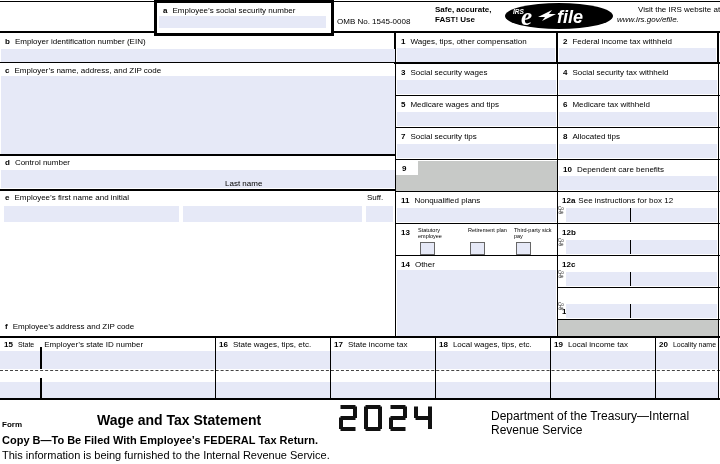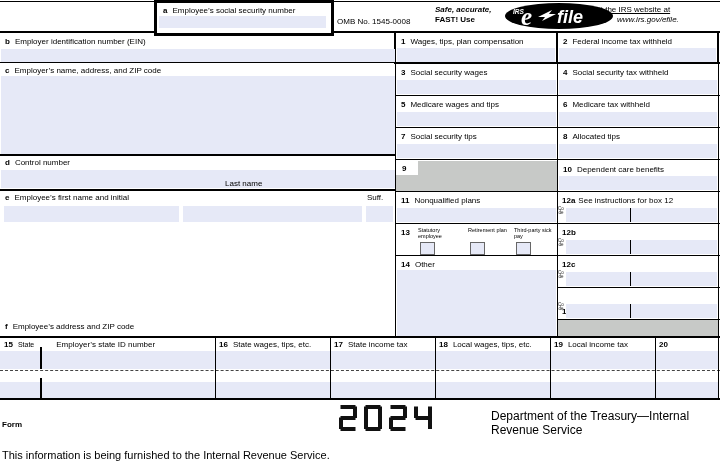--- a/index.html
+++ b/index.html
@@ -6,22 +6,22 @@
   .form{position:relative;width:720px;height:464px;background:#fff;overflow:hidden;
         font-family:"Liberation Sans","DejaVu Sans",sans-serif;color:#000;}
   .hl{position:absolute;background:#000;height:1px;}
   .vl{position:absolute;background:#000;width:1px;}
   .dashed{position:absolute;height:0;border-top:1px dashed #444;background:none;}
   .strip{position:absolute;background:#e6e9f7;}
   .gray{position:absolute;background:#c7c9c7;}
   .lbl{position:absolute;font-size:8px;line-height:9px;white-space:nowrap;display:flex;}
   .lbl .b{font-weight:bold;}
   .lbl .t{margin-left:5px;}
-  .lbl .t2{margin-left:22px;}
-  .sm{font-size:7px;flex-direction:column;}
+  .lbl .t2{margin-left:10px;}
+  .sm{font-size:7px;}
   .vcode{position:absolute;font-size:4.5px;line-height:3.9px;width:6px;text-align:center;
          word-break:break-all;white-space:normal;letter-spacing:0;color:#222;}
   .chklbl{position:absolute;font-size:5.5px;line-height:5.5px;width:42px;white-space:normal;}
   .chk{position:absolute;width:13px;height:11px;background:#e6e9f7;border:1px solid #666;}
   .boxa{position:absolute;left:154px;top:0;width:174px;height:30px;border:3px solid #000;background:#fff;}
   .ftitle{position:absolute;font-weight:bold;}
   .efile-svg{position:absolute;left:504px;top:2px;}
   .year-svg{position:absolute;left:339px;top:405px;}
   .dept{position:absolute;font-size:12px;}
   .ital{font-style:italic;font-weight:normal;}
@@ -64,32 +64,32 @@
   <div class="boxa">
     <div class="lbl" style="left:6px;top:3px;">
       <span class="b">a</span>
       <span class="t">Employee’s social security number</span>
     </div>
     <div class="strip" style="left:2px;top:13px;width:167px;height:12px;"></div>
   </div>
   <div class="lbl" style="left:337px;top:17px;justify-content:flex-end;">
     <span>OMB No. 1545-0008</span>
   </div>
-  <div class="lbl b" style="left:435px;top:5px;font-weight:bold;font-style:italic;">Safe, accurate,</div>
+  <div class="lbl b" style="left:435px;top:5px;font-weight:bold;">Safe, accurate,</div>
   <div class="lbl b" style="left:435px;top:15px;font-weight:bold;">FAST! Use</div>
 
   <svg class="efile-svg" width="110" height="28" viewBox="0 0 110 28">
     <ellipse cx="55" cy="14" rx="54" ry="13" fill="#000"></ellipse>
     <text x="9" y="12" fill="#fff" font-size="6.5" font-style="italic" font-weight="bold" font-family="Liberation Sans, sans-serif">IRS</text>
     <text x="17" y="23" fill="#fff" font-size="25" font-style="italic" font-weight="bold" font-family="Liberation Serif, serif">e</text>
     <polygon points="34,15 48,8 45,12 52,12 38,19 41,15" fill="#fff"></polygon>
     <text x="53" y="21" fill="#fff" font-size="18" font-style="italic" font-weight="bold" font-family="Liberation Sans, sans-serif">file</text>
   </svg>
 
-  <div class="lbl" style="left:588px;top:5px;text-decoration:underline;">Visit the IRS website at</div>
+  <div class="lbl" style="left:638px;top:5px;">Visit the IRS website at</div>
   <div class="lbl ital" style="left:617px;top:15px;">www.irs.gov/efile.</div>
 
   <div class="lbl" style="left:5px;top:37px;">
     <span class="b">b</span>
     <span class="t">Employer identification number (EIN)</span>
   </div>
   <div class="strip" style="left:1px;top:49px;width:394px;height:13px;"></div>
 
   <div class="lbl" style="left:5px;top:66px;">
     <span class="b">c</span>
@@ -113,21 +113,21 @@
   <div class="strip" style="left:183px;top:206px;width:179px;height:16px;"></div>
   <div class="strip" style="left:366px;top:206px;width:27px;height:16px;"></div>
 
   <div class="lbl" style="left:5px;top:322px;">
     <span class="b">f</span>
     <span class="t">Employee’s address and ZIP code</span>
   </div>
 
   <div class="lbl" style="left:401px;top:37px;">
     <span class="b">1</span>
-    <span class="t">Wages, tips, plan compensation</span>
+    <span class="t">Wages, tips, other compensation</span>
   </div>
   <div class="strip" style="left:397px;top:48px;width:158px;height:14px;"></div>
   <div class="lbl" style="left:563px;top:37px;">
     <span class="b">2</span>
     <span class="t">Federal income tax withheld</span>
   </div>
   <div class="strip" style="left:559px;top:48px;width:157px;height:14px;"></div>
 
   <div class="lbl" style="left:401px;top:68px;">
     <span class="b">3</span>
@@ -263,20 +263,21 @@
   <div class="strip" style="left:216px;top:382px;width:114px;height:16px;"></div>
   <div class="strip" style="left:331px;top:382px;width:104px;height:16px;"></div>
   <div class="strip" style="left:436px;top:382px;width:114px;height:16px;"></div>
   <div class="strip" style="left:551px;top:382px;width:104px;height:16px;"></div>
   <div class="strip" style="left:656px;top:382px;width:62px;height:16px;"></div>
 
   <div class="vl" style="left:40px;top:347px;width:2px;height:22px;"></div>
   <div class="vl" style="left:40px;top:378px;width:2px;height:20px;"></div>
 
   <div class="lbl b" style="left:2px;top:420px;font-weight:bold;">Form</div>
+  <div class="ftitle" style="left:97px;top:412px;font-size:14px;">Wage and Tax Statement</div>
 
   <svg class="year-svg" width="94" height="28" viewBox="0 0 94 28" id="year-svg">
       <rect x="1.5" y="0" width="15" height="4" fill="#111"></rect>
       <rect x="14" y="1.5" width="4" height="11.5" fill="#111"></rect>
       <rect x="1.5" y="11" width="15" height="4" fill="#111"></rect>
       <rect x="0" y="12.5" width="4" height="11.5" fill="#111"></rect>
       <rect x="1.5" y="22" width="15" height="4" fill="#111"></rect>
       <rect x="26.5" y="0" width="15" height="4" fill="#111"></rect>
       <rect x="39" y="1.5" width="4" height="11.5" fill="#111"></rect>
       <rect x="39" y="12.5" width="4" height="11.5" fill="#111"></rect>
@@ -288,15 +289,16 @@
       <rect x="51.5" y="11" width="15" height="4" fill="#111"></rect>
       <rect x="50" y="12.5" width="4" height="11.5" fill="#111"></rect>
       <rect x="51.5" y="22" width="15" height="4" fill="#111"></rect>
       <rect x="75" y="1.5" width="4" height="11.5" fill="#111"></rect>
       <rect x="89" y="1.5" width="4" height="11.5" fill="#111"></rect>
       <rect x="76.5" y="11" width="15" height="4" fill="#111"></rect>
       <rect x="89" y="12.5" width="4" height="11.5" fill="#111"></rect>
     </svg>
 
   <div class="dept" style="left:491px;top:409px;">Department of the Treasury—Internal Revenue Service</div>
+  <div class="ftitle" style="left:2px;top:434px;font-size:11px;">Copy B—To Be Filed With Employee’s FEDERAL Tax Return.</div>
   <div style="position:absolute;left:2px;top:449px;font-size:11px;">This information is being furnished to the Internal Revenue Service.</div>
 
 </div>
 
 </body></html>

